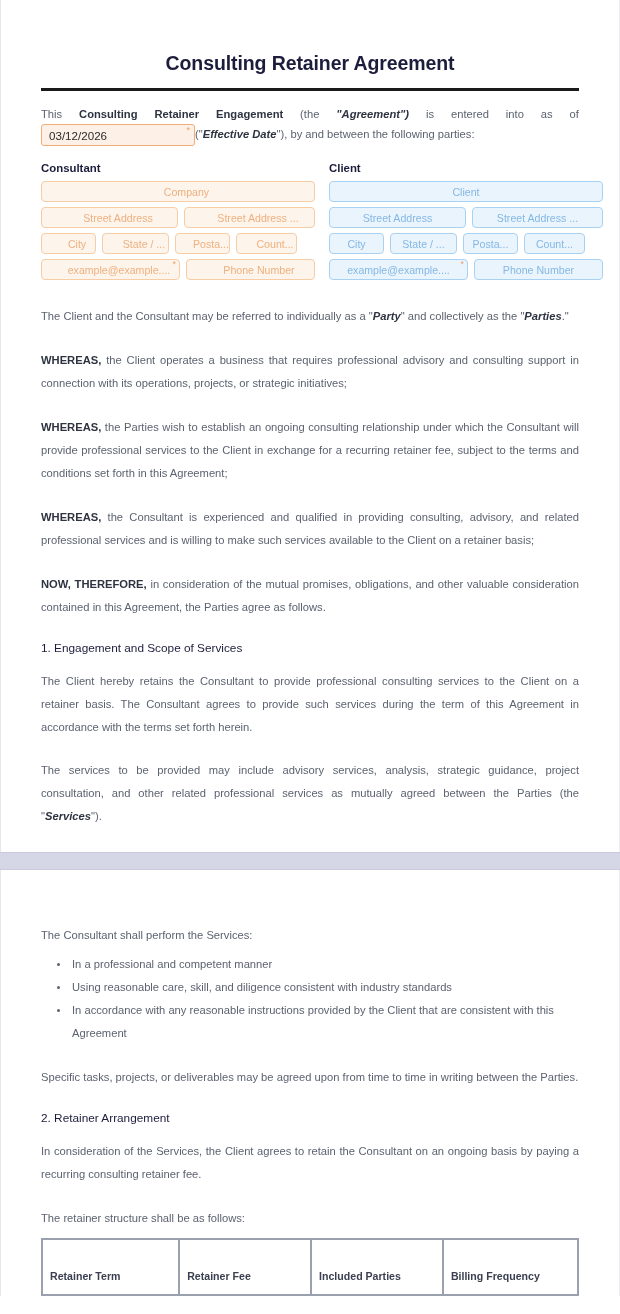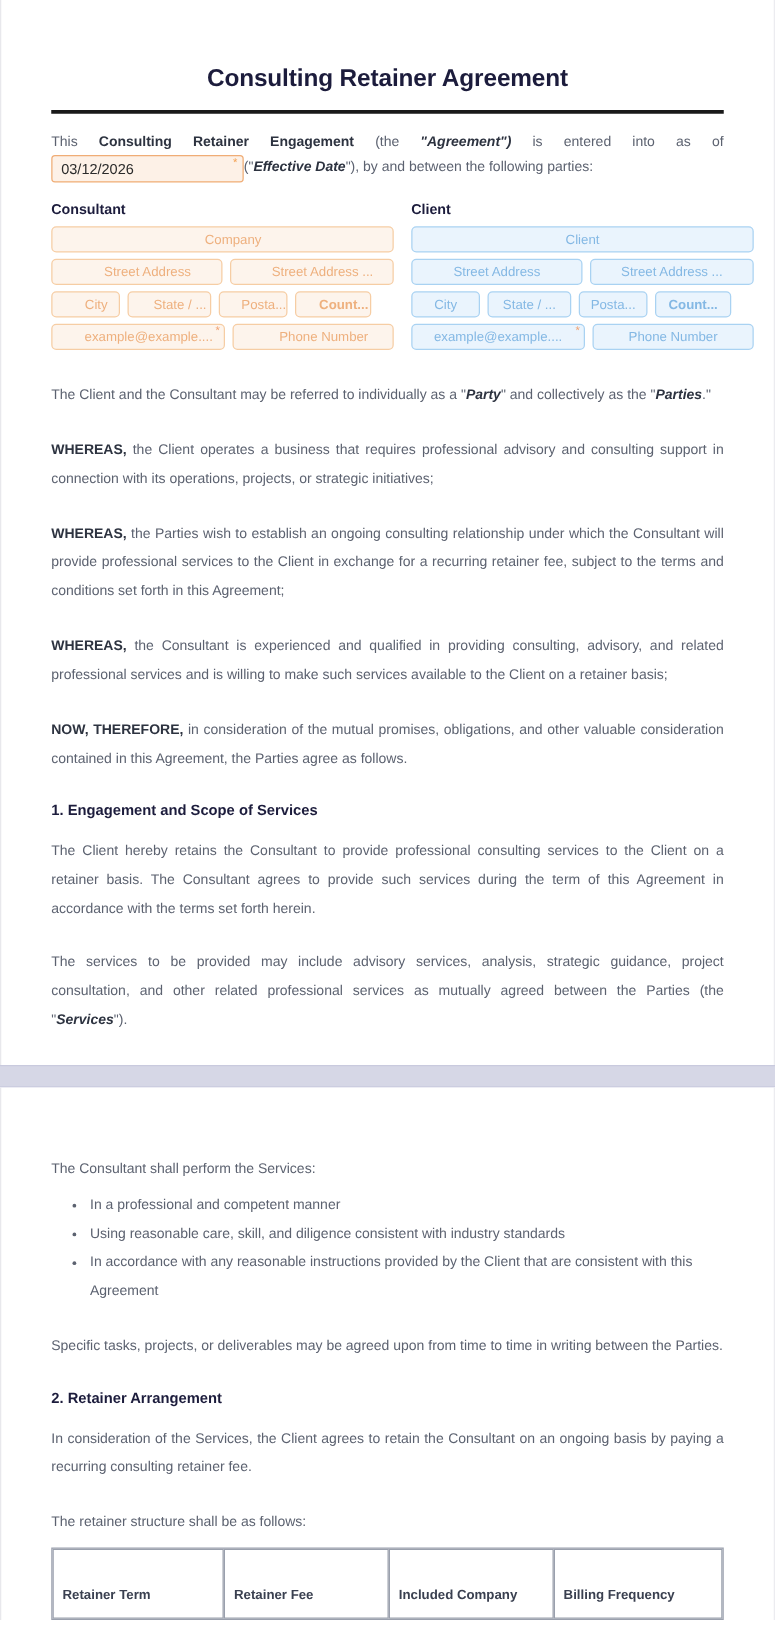--- a/index.html
+++ b/index.html
@@ -75,21 +75,21 @@
     font-size: 11.2px;
     color: #5c6270;
     line-height: 1.6;
     white-space: nowrap;
   }
   .after-date .bi { font-weight: bold; font-style: italic; color: #2d3340; }
 
   
   .sec-h {
     font-size: 11.8px;
-    font-weight: bold;
+    font-weight: normal;
     color: #1c1c3c;
     margin: 0 0 12px 0;
     line-height: 1.5;
   }
 
   
   .date-row {
     display: flex;
     align-items: center;
     margin-top: 4px;
@@ -156,21 +156,21 @@
     color: #84b8e4;
     justify-content: center;
   }
 
   .w-full { width: 100%; }
   .w-addr1 { width: 137px; }
   .w-addr2 { width: 131px; }
   .w-city  { width: 55px; }
   .w-state { width: 67px; }
   .w-postal{ width: 55px; }
-  .w-country{ width: 61px; font-weight: bold; }
+  .w-country{ width: 61px; }
   .w-email { width: 139px; }
   .w-phone { width: 129px; }
 
   
   ul.doc-list {
     margin: 0 0 21px 0;
     padding-left: 29px;
   }
   ul.doc-list li {
     font-size: 11.2px;
@@ -333,21 +333,21 @@
 
     <p class="p">In consideration of the Services, the Client agrees to retain the Consultant on an ongoing basis by paying a recurring consulting retainer fee.</p>
 
     <p class="p tight">The retainer structure shall be as follows:</p>
 
     <table class="retainer-table">
       <thead>
         <tr>
           <th class="col-1">Retainer Term</th>
           <th class="col-2">Retainer Fee</th>
-          <th class="col-3">Included Company</th>
+          <th class="col-3">Included Parties</th>
           <th class="col-4">Billing Frequency</th>
         </tr>
       </thead>
     </table>
 
   </div>
 
 </div>
 
 </body></html>

